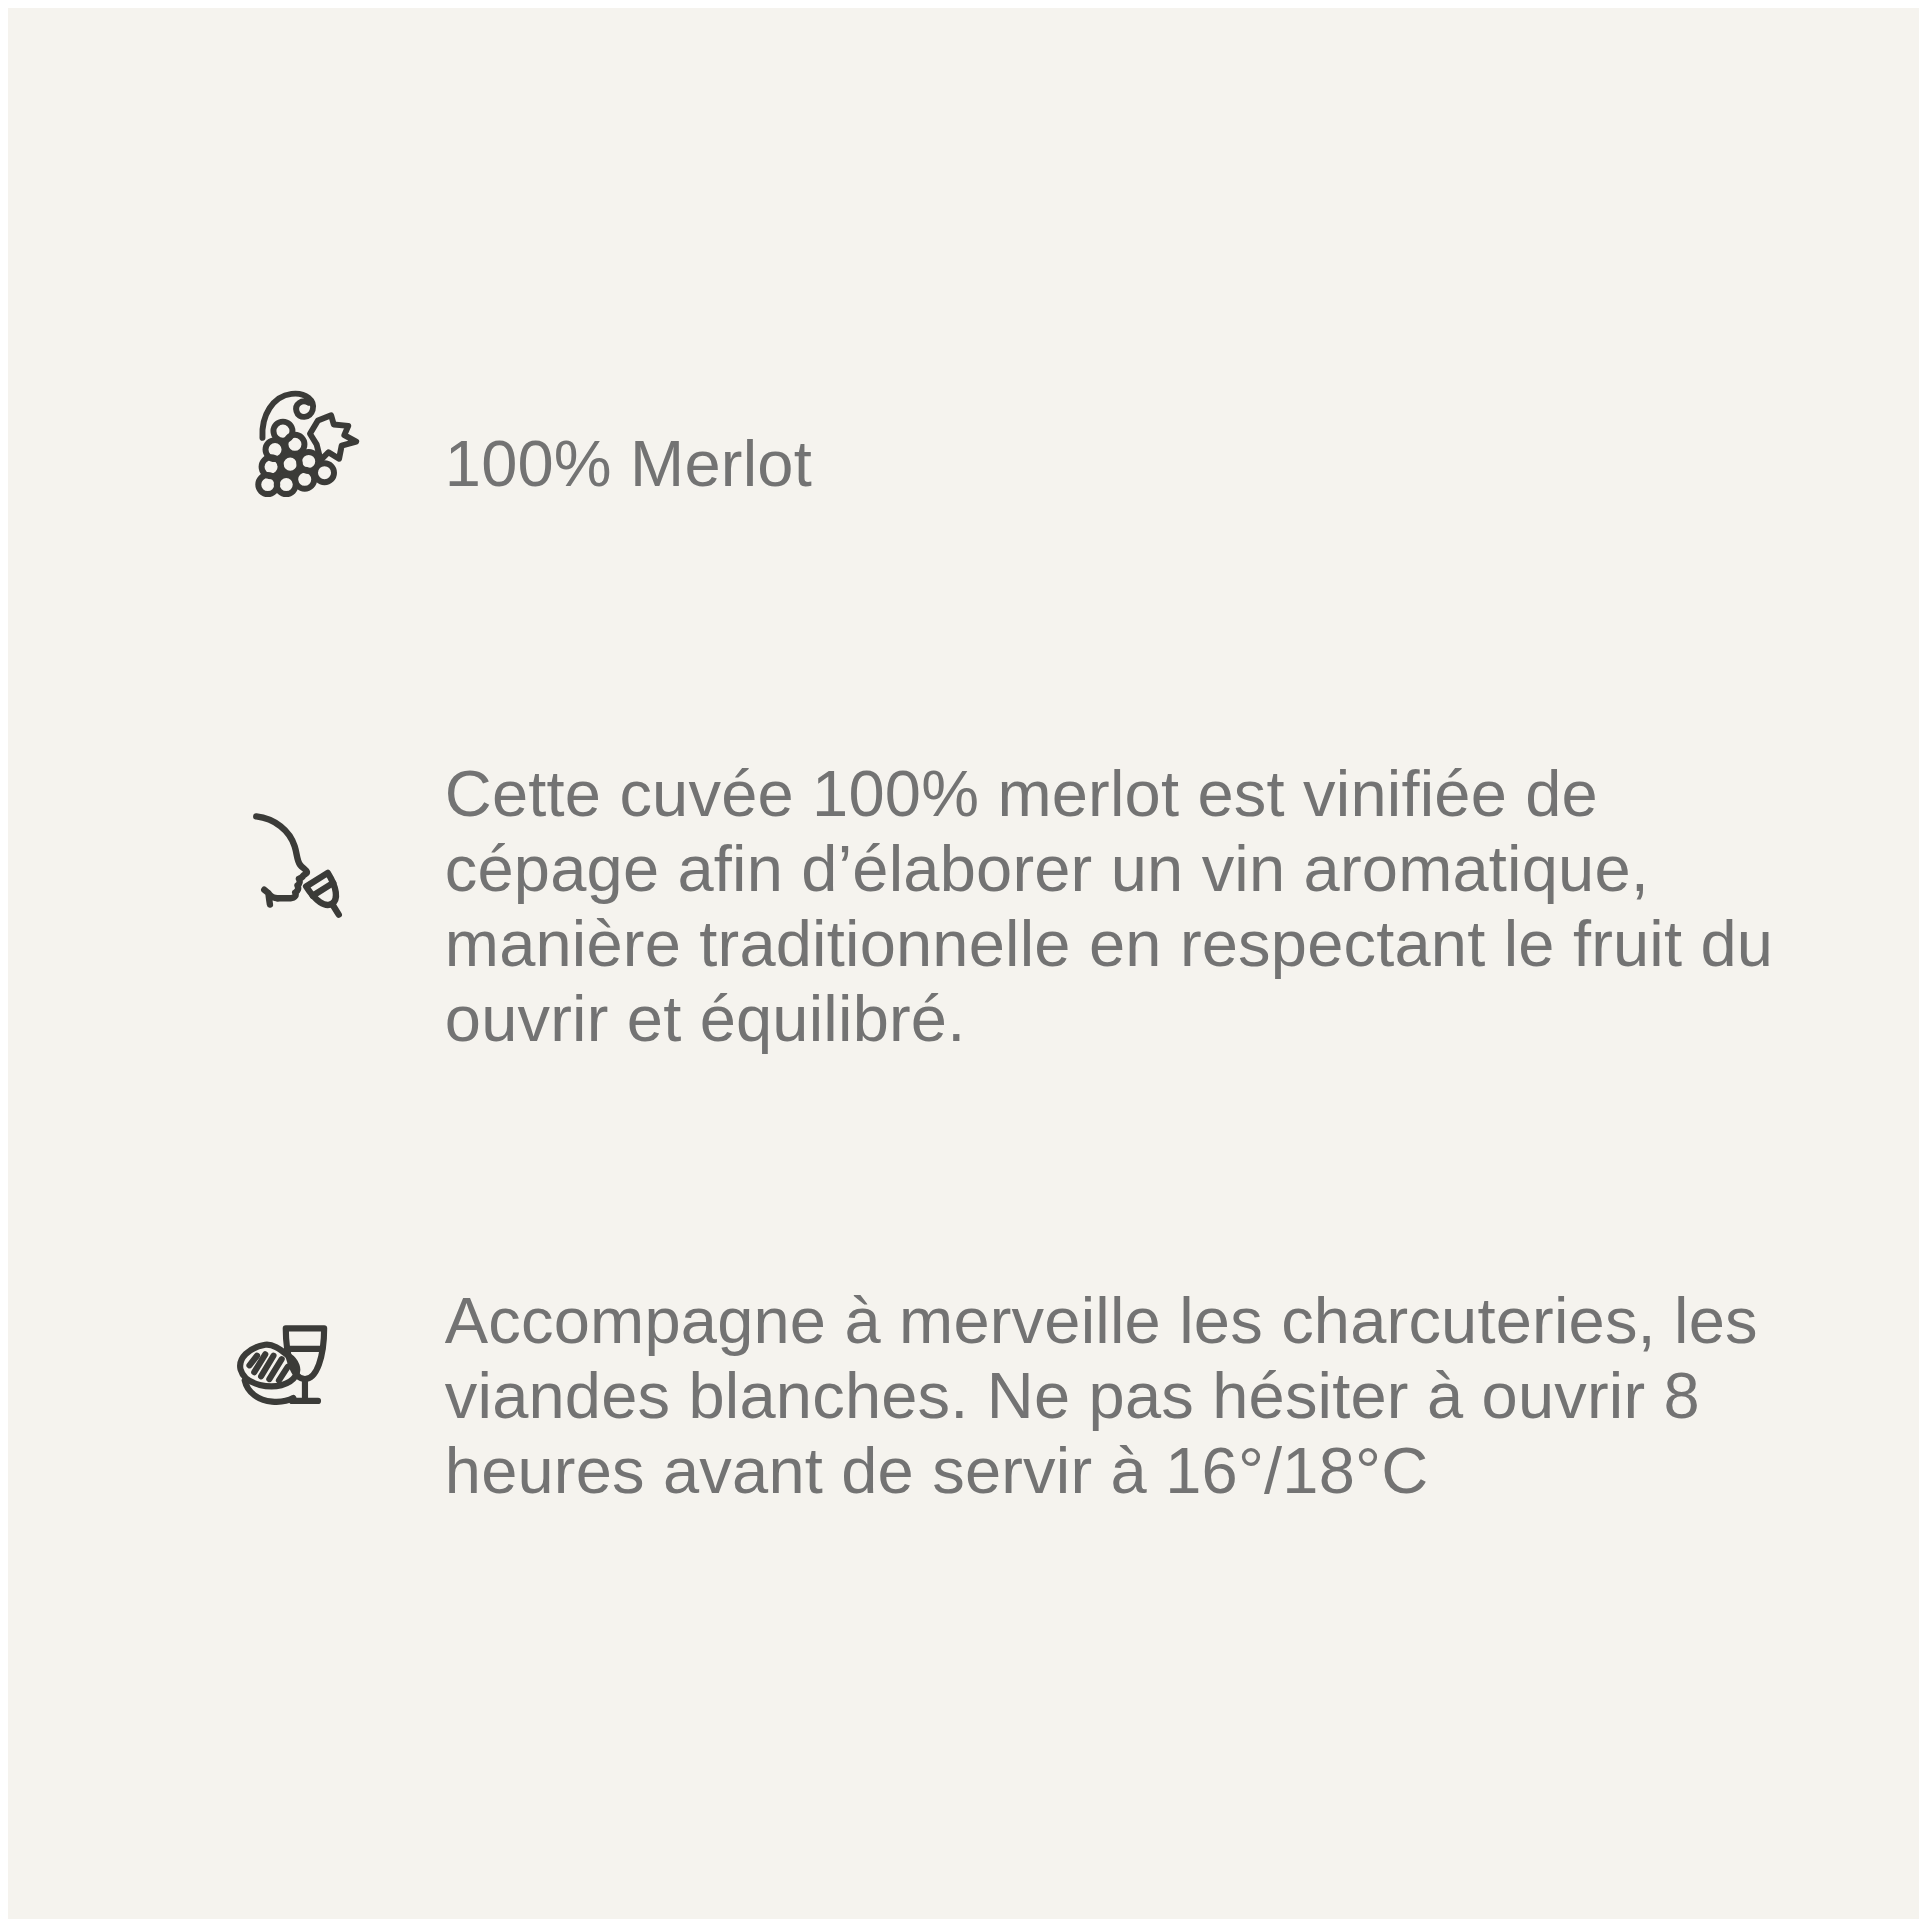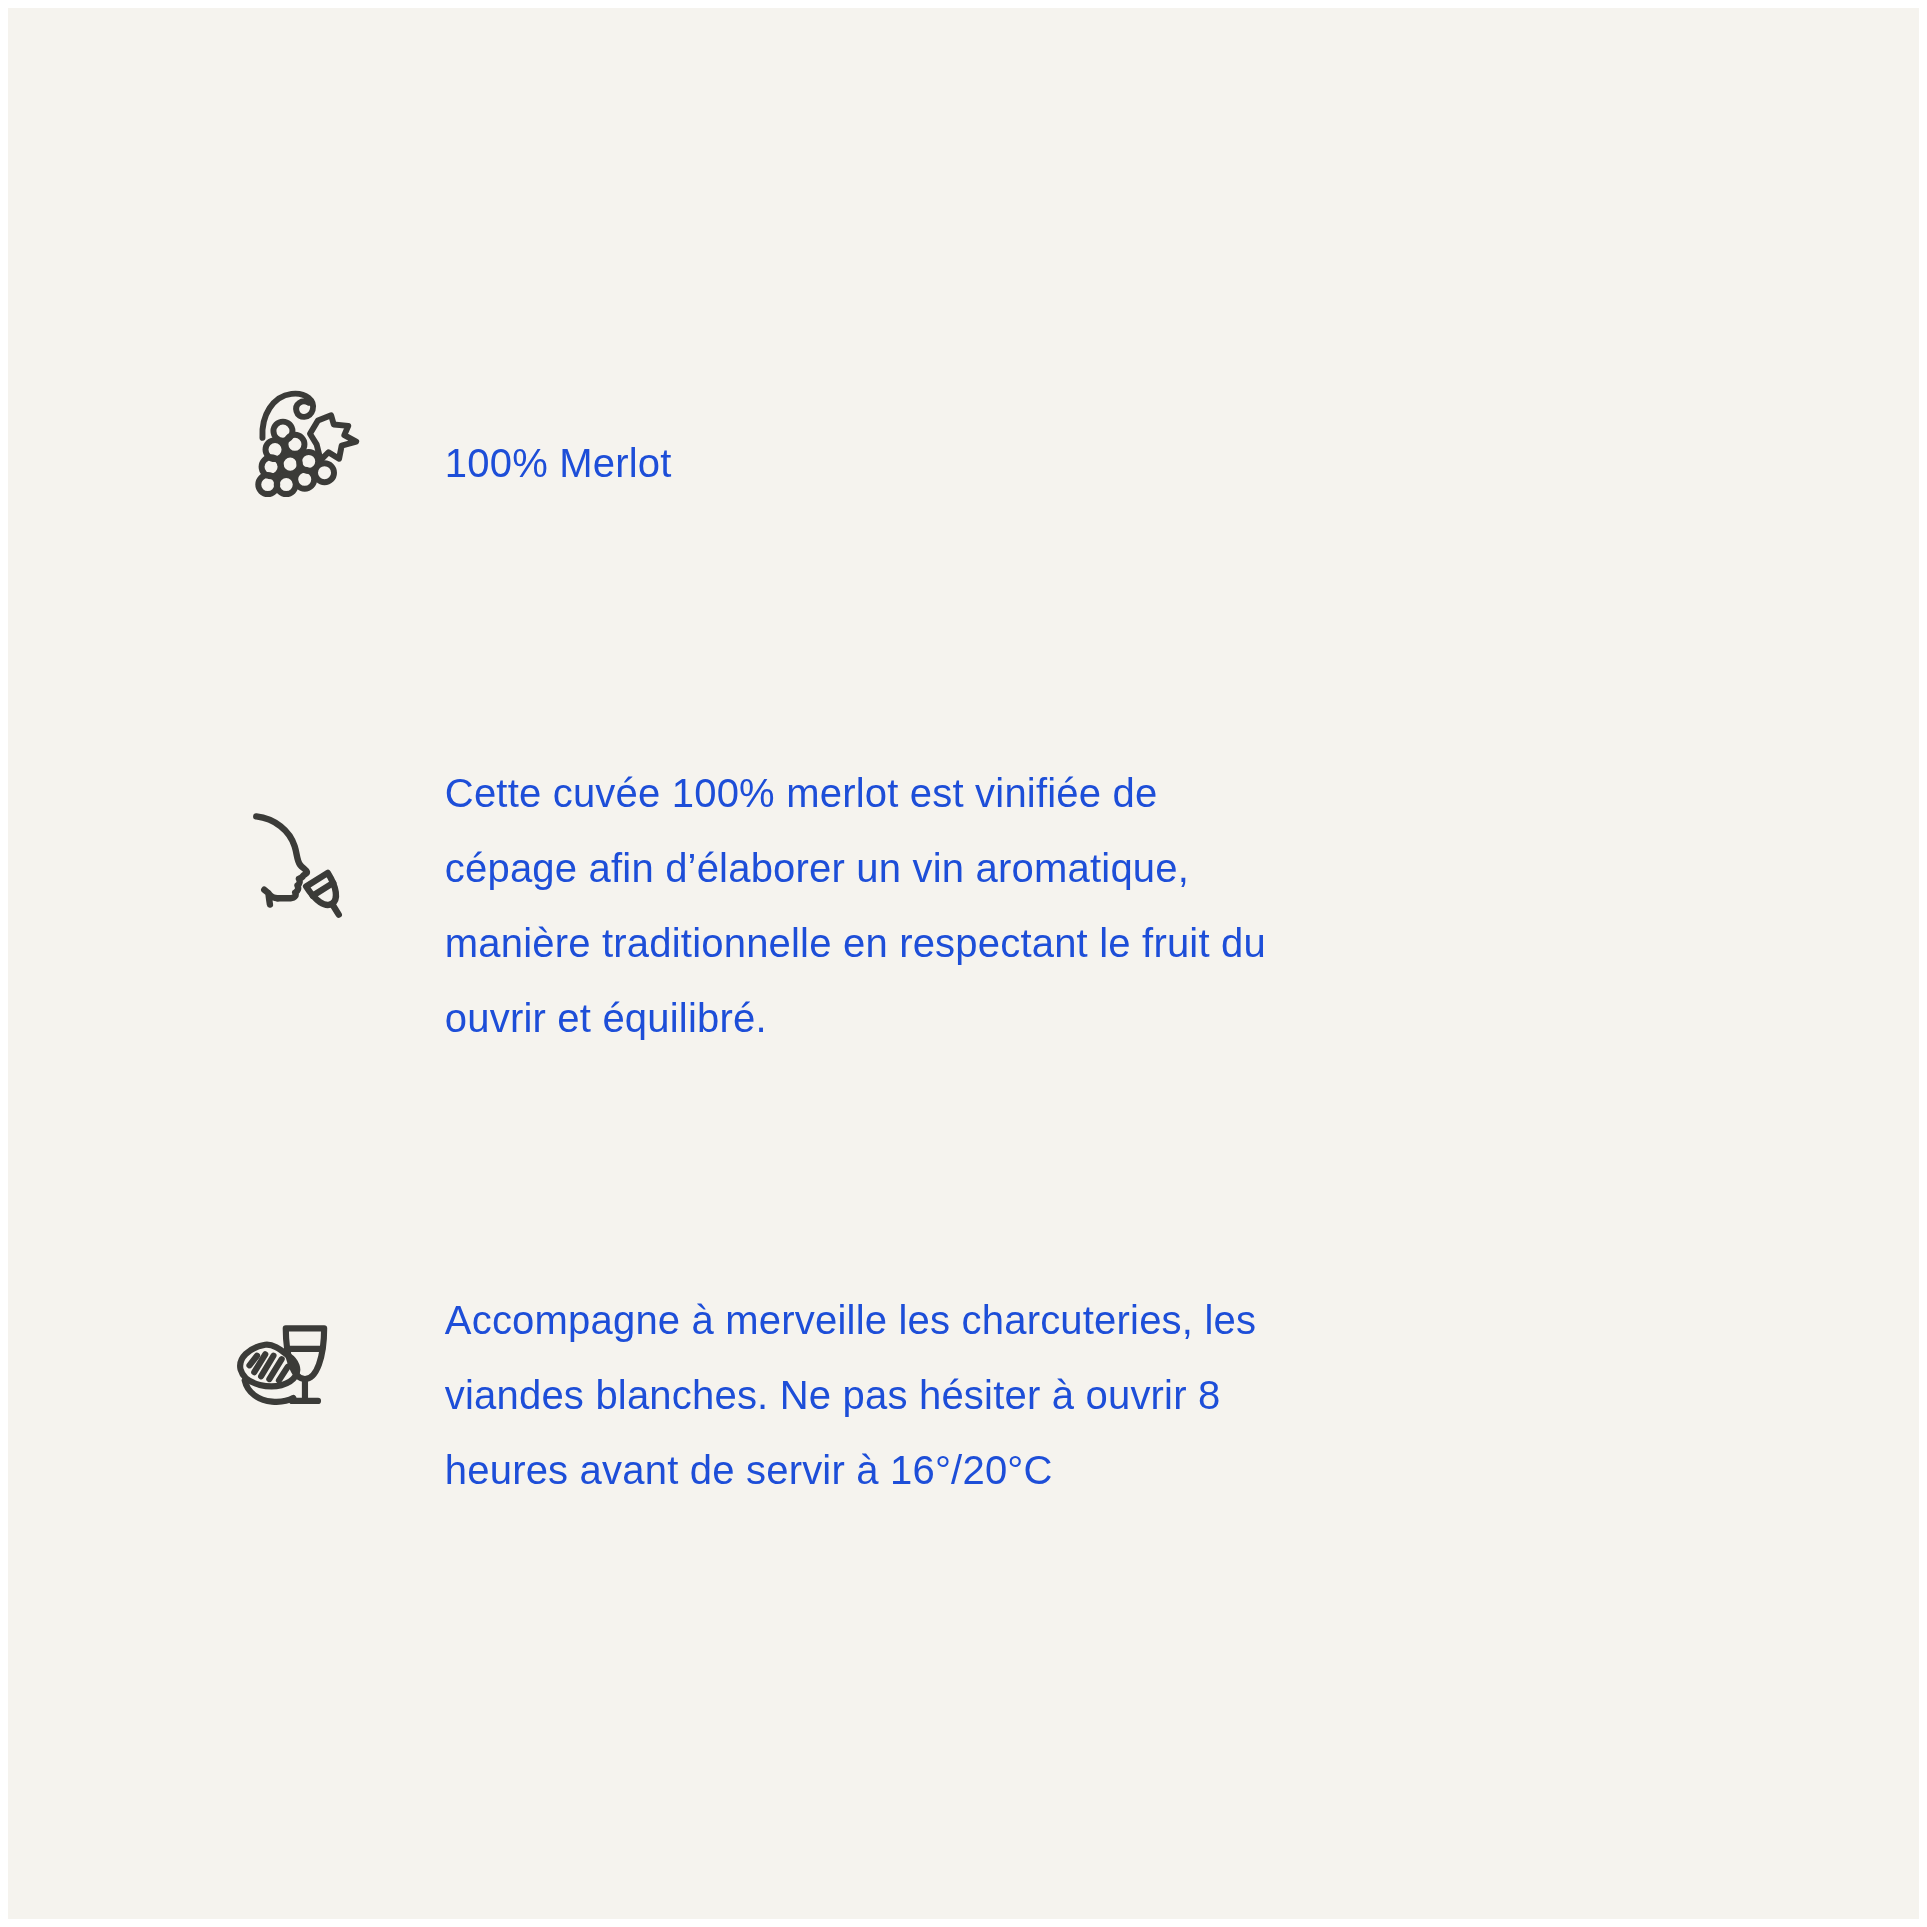--- a/index.html
+++ b/index.html
@@ -20,22 +20,22 @@
     fill: none;
     stroke: currentColor;
     stroke-width: 4.5;
     stroke-linecap: round;
     stroke-linejoin: round;
   }
   .text-block {
     position: absolute;
     left: 437px;
     width: 1370px;
-    color: #1d4ed8;
-    font-size: 40px;
+    color: #737373;
+    font-size: 65px;
     line-height: 75px;
     letter-spacing: 0.2px;
   }
   .text-block .line { white-space: nowrap; }
   #sec1-text { top: 418px; }
   #sec1-icon { left: 236px; top: 369px; width: 132px; height: 132px; }
   #sec2-text { top: 748px; }
   #sec2-icon { left: 227px; top: 795px; width: 142px; height: 149px; }
   #sec3-text { top: 1275px; }
   #sec3-icon { left: 213px; top: 1308px; width: 146px; height: 137px; }
@@ -96,17 +96,17 @@
         <path d="M 44 9 L 72 9 C 72 30 66.5 46 58 46 C 49.5 46 44 30 44 9 Z"></path>
         <path d="M 45.5 24 L 70.5 24"></path>
         <path d="M 58 46 L 58 61"></path>
         <path d="M 48.5 62 L 67.5 62"></path>
       </g>
     </svg>
   </div>
   <div class="text-block" id="sec3-text">
     <div class="line">Accompagne à merveille les charcuteries, les</div>
     <div class="line">viandes blanches. Ne pas hésiter à ouvrir 8</div>
-    <div class="line">heures avant de servir à 16°/20°C</div>
+    <div class="line">heures avant de servir à 16°/18°C</div>
   </div>
 
 </div>
 
 
 </body></html>

